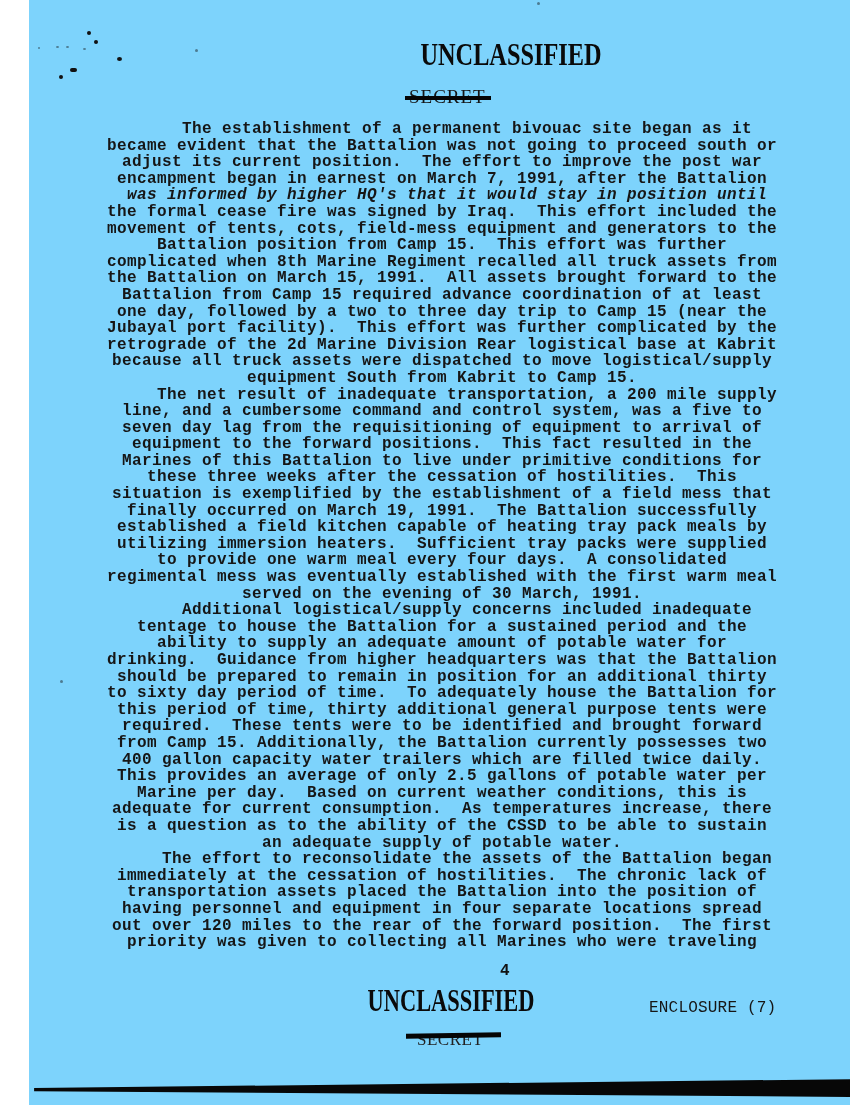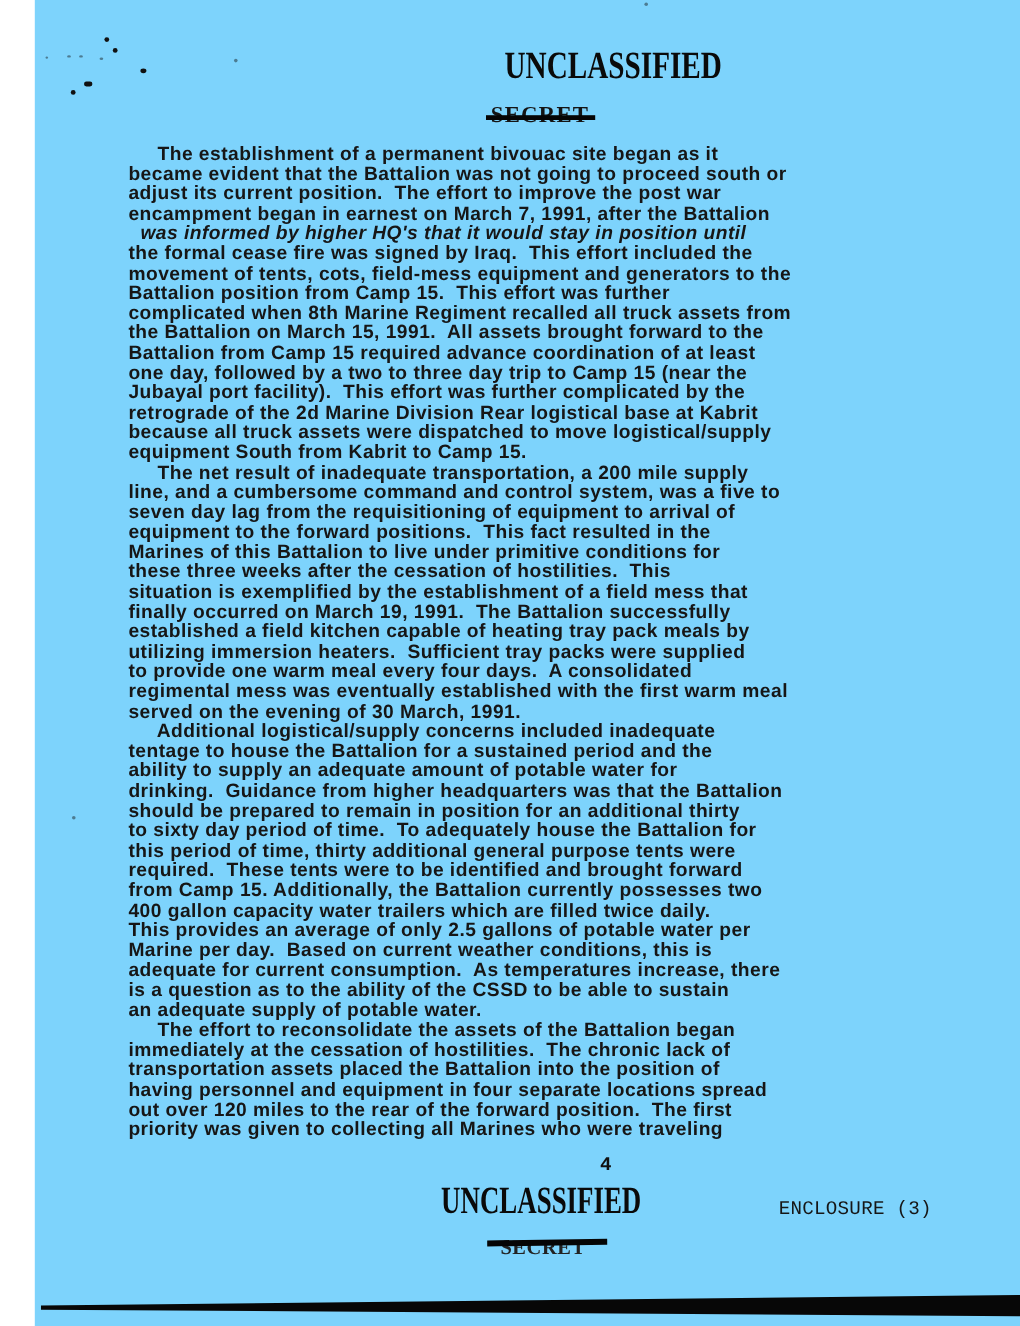--- a/index.html
+++ b/index.html
@@ -41,21 +41,21 @@
     white-space: nowrap;
     color: #0a0a0a;
     transform-origin: center;
   }
   .big-top    { left: 482px; top: 38px;  transform: translateX(-50%) scaleX(0.76); }
   .big-bottom { left: 422px; top: 984px; transform: translateX(-50%) scaleX(0.70); }
 
   .secret-wrap {
     position: absolute;
     font-family: "Liberation Serif", serif;
-    font-weight: bold;
+    font-weight: normal;
     white-space: nowrap;
     color: #141414;
   }
   .secret-top    { left: 380px; top: 87px;   font-size: 19px; letter-spacing: 1px;   line-height: 1; }
   .secret-bottom { left: 388px; top: 1031px; font-size: 17px; letter-spacing: 0.5px; line-height: 1; color: #222; }
   .strike-line { position: absolute; background: #050505; }
   .secret-top .strike-line    { left: -4px;  right: -5px;  top: 9px; height: 4px; }
   .secret-bottom .strike-line { left: -11px; right: -18px; top: 2px; height: 5px; transform: rotate(-0.8deg); }
 
   .page-number {
@@ -69,27 +69,28 @@
     left: 620px; top: 999px;
     font: 16px/1.2 "Liberation Mono", monospace;
     letter-spacing: 0.2px;
     color: #161616;
   }
 
   
   .doc-body {
     position: absolute;
     left: 78px; top: 121px;
-    font-family: Liberation Sans, sans-serif;
+    font-family: Liberation Mono, monospace;
     font-weight: bold;
     font-size: 16px;
     line-height: 16.6px;
     letter-spacing: 0.4px;
     white-space: pre;
     color: #161616;
+    text-align: center;
   }
   .doc-body .para { margin: 0; }
   .doc-body .line { height: 16.6px; }
   .doc-body .line.italic { font-style: italic; padding-left: 10px; }
 </style>
 </head>
 <body>
 
 <div class="page">
 
@@ -99,21 +100,21 @@
     <span>SECRET</span>
     <div class="strike-line"></div>
   </div>
 
   <div class="doc-body"><div class="para"><div class="line">     The establishment of a permanent bivouac site began as it</div><div class="line">became evident that the Battalion was not going to proceed south or</div><div class="line">adjust its current position.  The effort to improve the post war</div><div class="line">encampment began in earnest on March 7, 1991, after the Battalion</div><div class="line italic">was informed by higher HQ's that it would stay in position until</div><div class="line">the formal cease fire was signed by Iraq.  This effort included the</div><div class="line">movement of tents, cots, field-mess equipment and generators to the</div><div class="line">Battalion position from Camp 15.  This effort was further</div><div class="line">complicated when 8th Marine Regiment recalled all truck assets from</div><div class="line">the Battalion on March 15, 1991.  All assets brought forward to the</div><div class="line">Battalion from Camp 15 required advance coordination of at least</div><div class="line">one day, followed by a two to three day trip to Camp 15 (near the</div><div class="line">Jubayal port facility).  This effort was further complicated by the</div><div class="line">retrograde of the 2d Marine Division Rear logistical base at Kabrit</div><div class="line">because all truck assets were dispatched to move logistical/supply</div><div class="line">equipment South from Kabrit to Camp 15.</div></div><div class="para"><div class="line">     The net result of inadequate transportation, a 200 mile supply</div><div class="line">line, and a cumbersome command and control system, was a five to</div><div class="line">seven day lag from the requisitioning of equipment to arrival of</div><div class="line">equipment to the forward positions.  This fact resulted in the</div><div class="line">Marines of this Battalion to live under primitive conditions for</div><div class="line">these three weeks after the cessation of hostilities.  This</div><div class="line">situation is exemplified by the establishment of a field mess that</div><div class="line">finally occurred on March 19, 1991.  The Battalion successfully</div><div class="line">established a field kitchen capable of heating tray pack meals by</div><div class="line">utilizing immersion heaters.  Sufficient tray packs were supplied</div><div class="line">to provide one warm meal every four days.  A consolidated</div><div class="line">regimental mess was eventually established with the first warm meal</div><div class="line">served on the evening of 30 March, 1991.</div></div><div class="para"><div class="line">     Additional logistical/supply concerns included inadequate</div><div class="line">tentage to house the Battalion for a sustained period and the</div><div class="line">ability to supply an adequate amount of potable water for</div><div class="line">drinking.  Guidance from higher headquarters was that the Battalion</div><div class="line">should be prepared to remain in position for an additional thirty</div><div class="line">to sixty day period of time.  To adequately house the Battalion for</div><div class="line">this period of time, thirty additional general purpose tents were</div><div class="line">required.  These tents were to be identified and brought forward</div><div class="line">from Camp 15. Additionally, the Battalion currently possesses two</div><div class="line">400 gallon capacity water trailers which are filled twice daily.</div><div class="line">This provides an average of only 2.5 gallons of potable water per</div><div class="line">Marine per day.  Based on current weather conditions, this is</div><div class="line">adequate for current consumption.  As temperatures increase, there</div><div class="line">is a question as to the ability of the CSSD to be able to sustain</div><div class="line">an adequate supply of potable water.</div></div><div class="para"><div class="line">     The effort to reconsolidate the assets of the Battalion began</div><div class="line">immediately at the cessation of hostilities.  The chronic lack of</div><div class="line">transportation assets placed the Battalion into the position of</div><div class="line">having personnel and equipment in four separate locations spread</div><div class="line">out over 120 miles to the rear of the forward position.  The first</div><div class="line">priority was given to collecting all Marines who were traveling</div></div></div>
 
   <div class="page-number">4</div>
 
   <div class="big-classification big-bottom">UNCLASSIFIED</div>
 
-  <div class="enclosure">ENCLOSURE (3)</div>
+  <div class="enclosure">ENCLOSURE (7)</div>
 
   <div class="secret-wrap secret-bottom">
     <span>SECRET</span>
     <div class="strike-line"></div>
   </div>
 
   <div class="scan-bar-right"></div>
   <div class="scan-bar-bottom"></div>
 
   <div class="speck" style="left:58px;  top:31px;  width:4px; height:4px;"></div>

